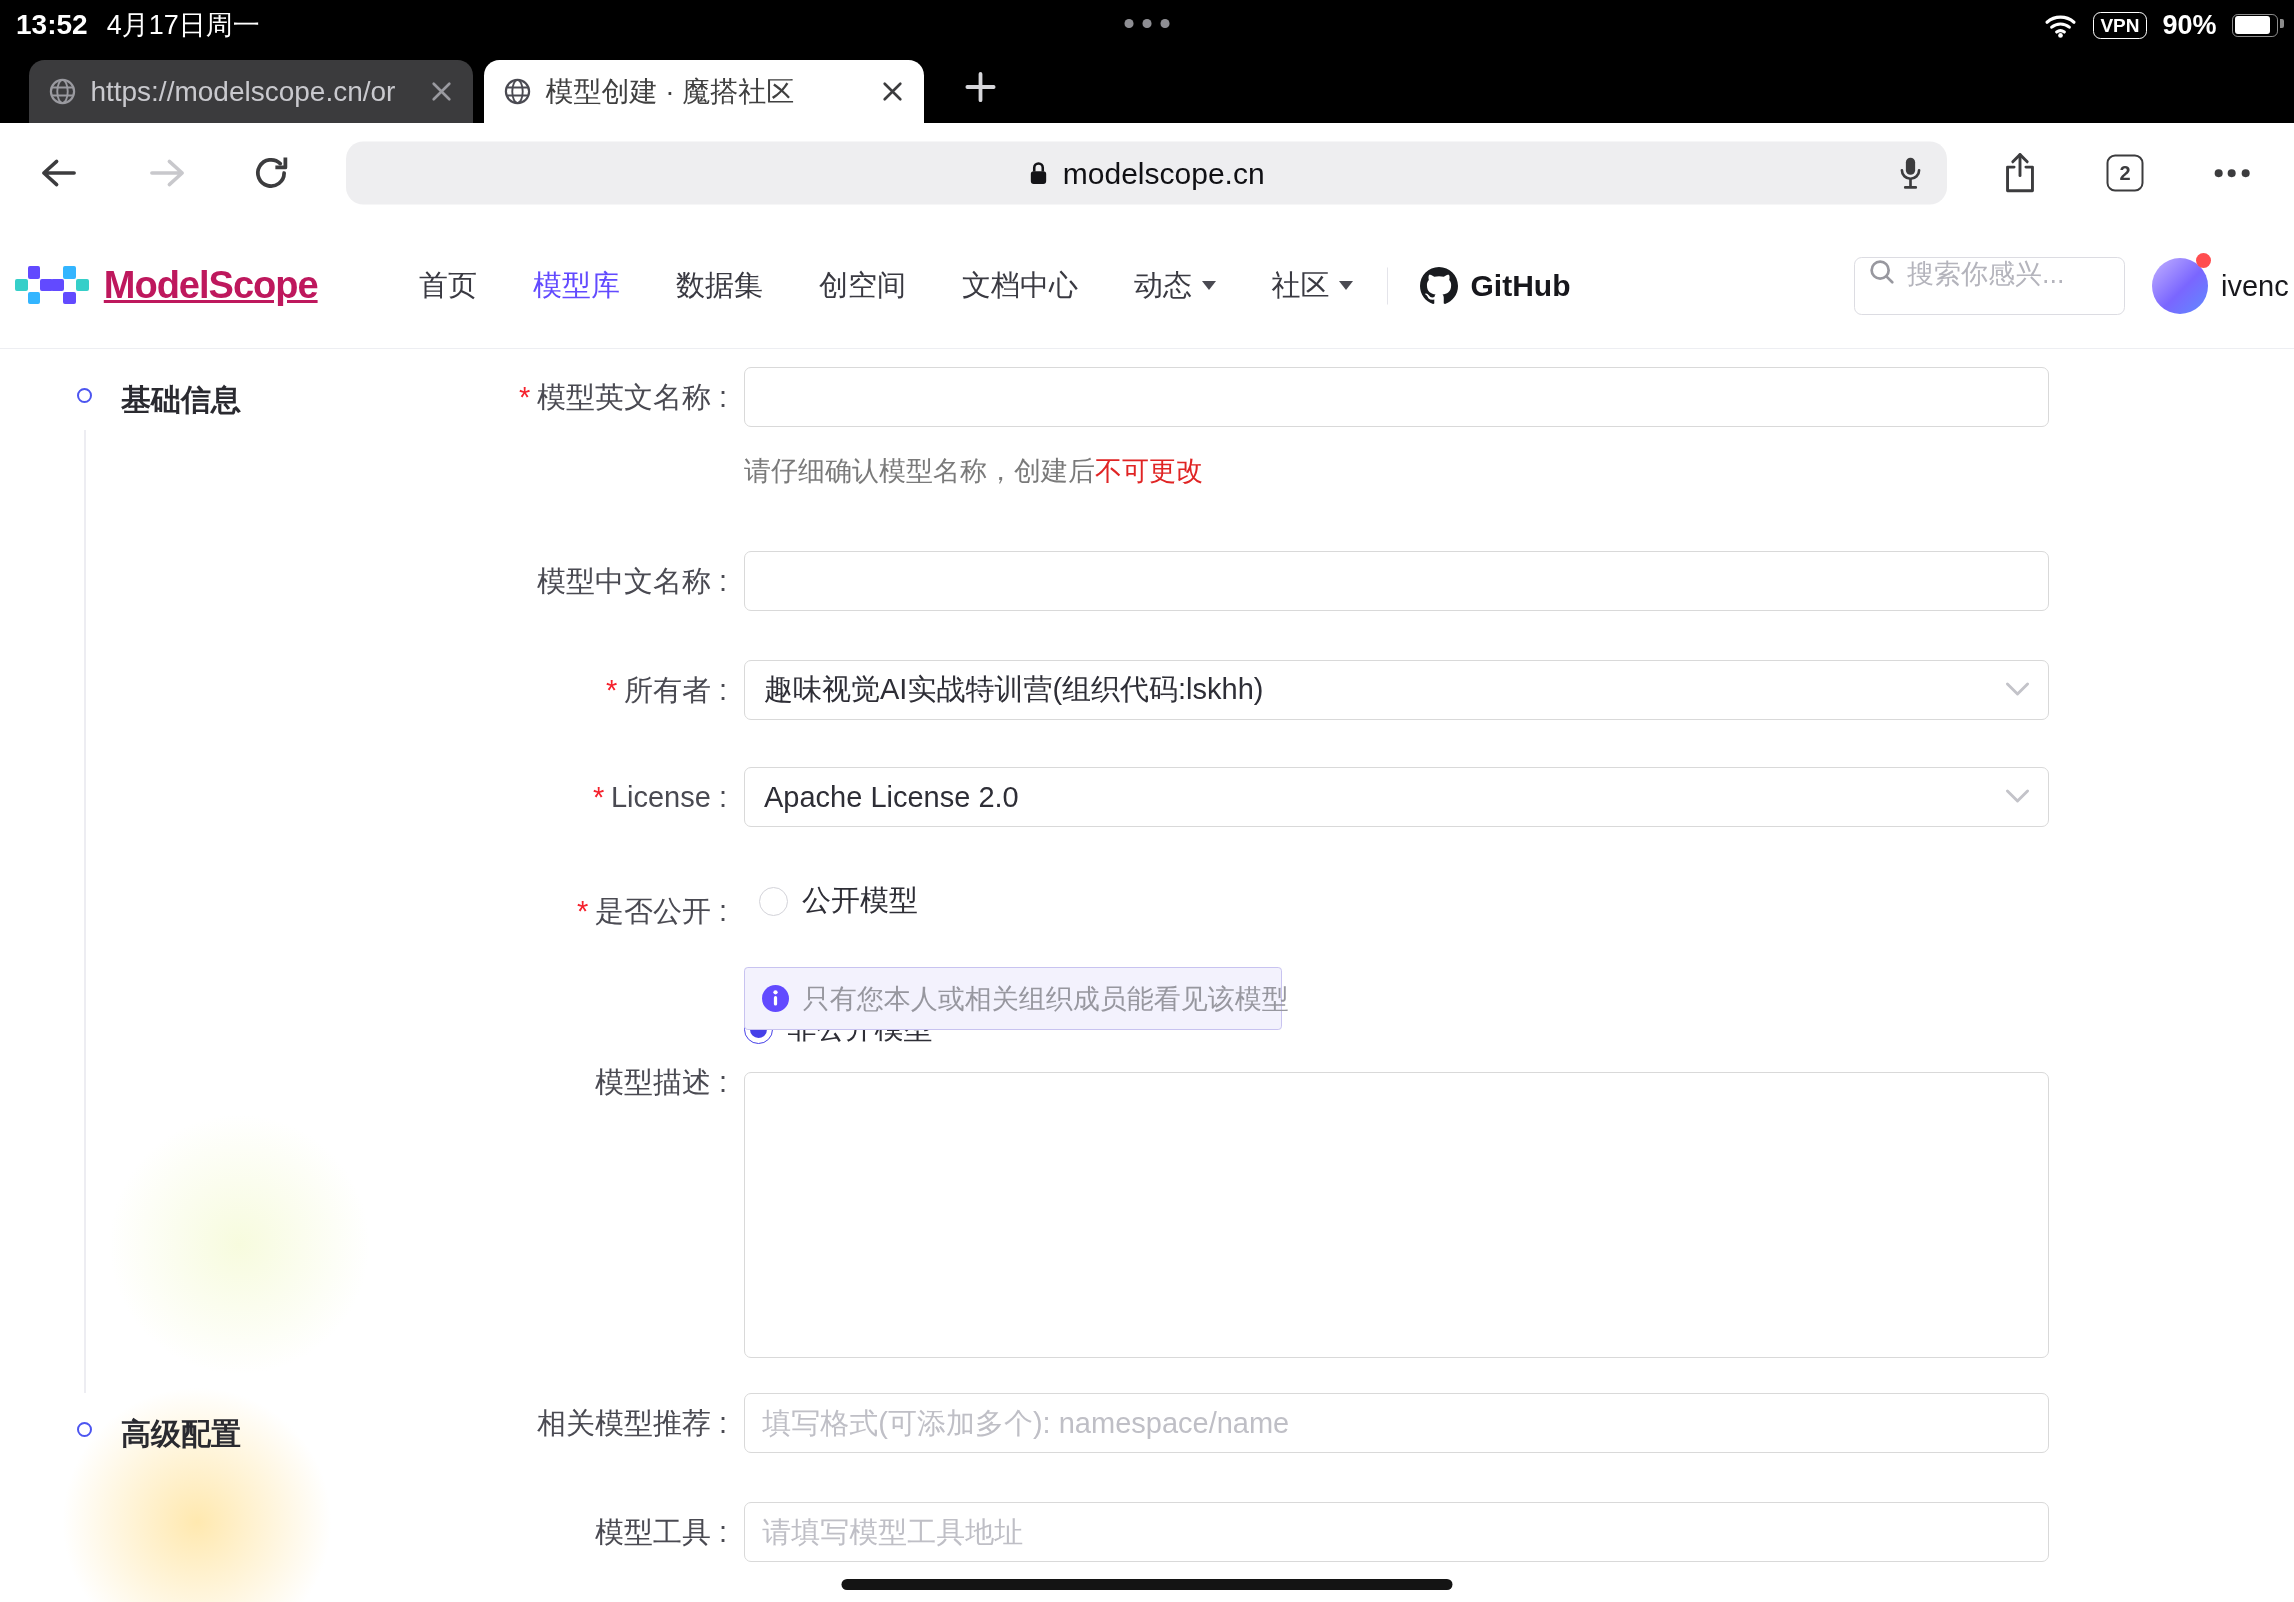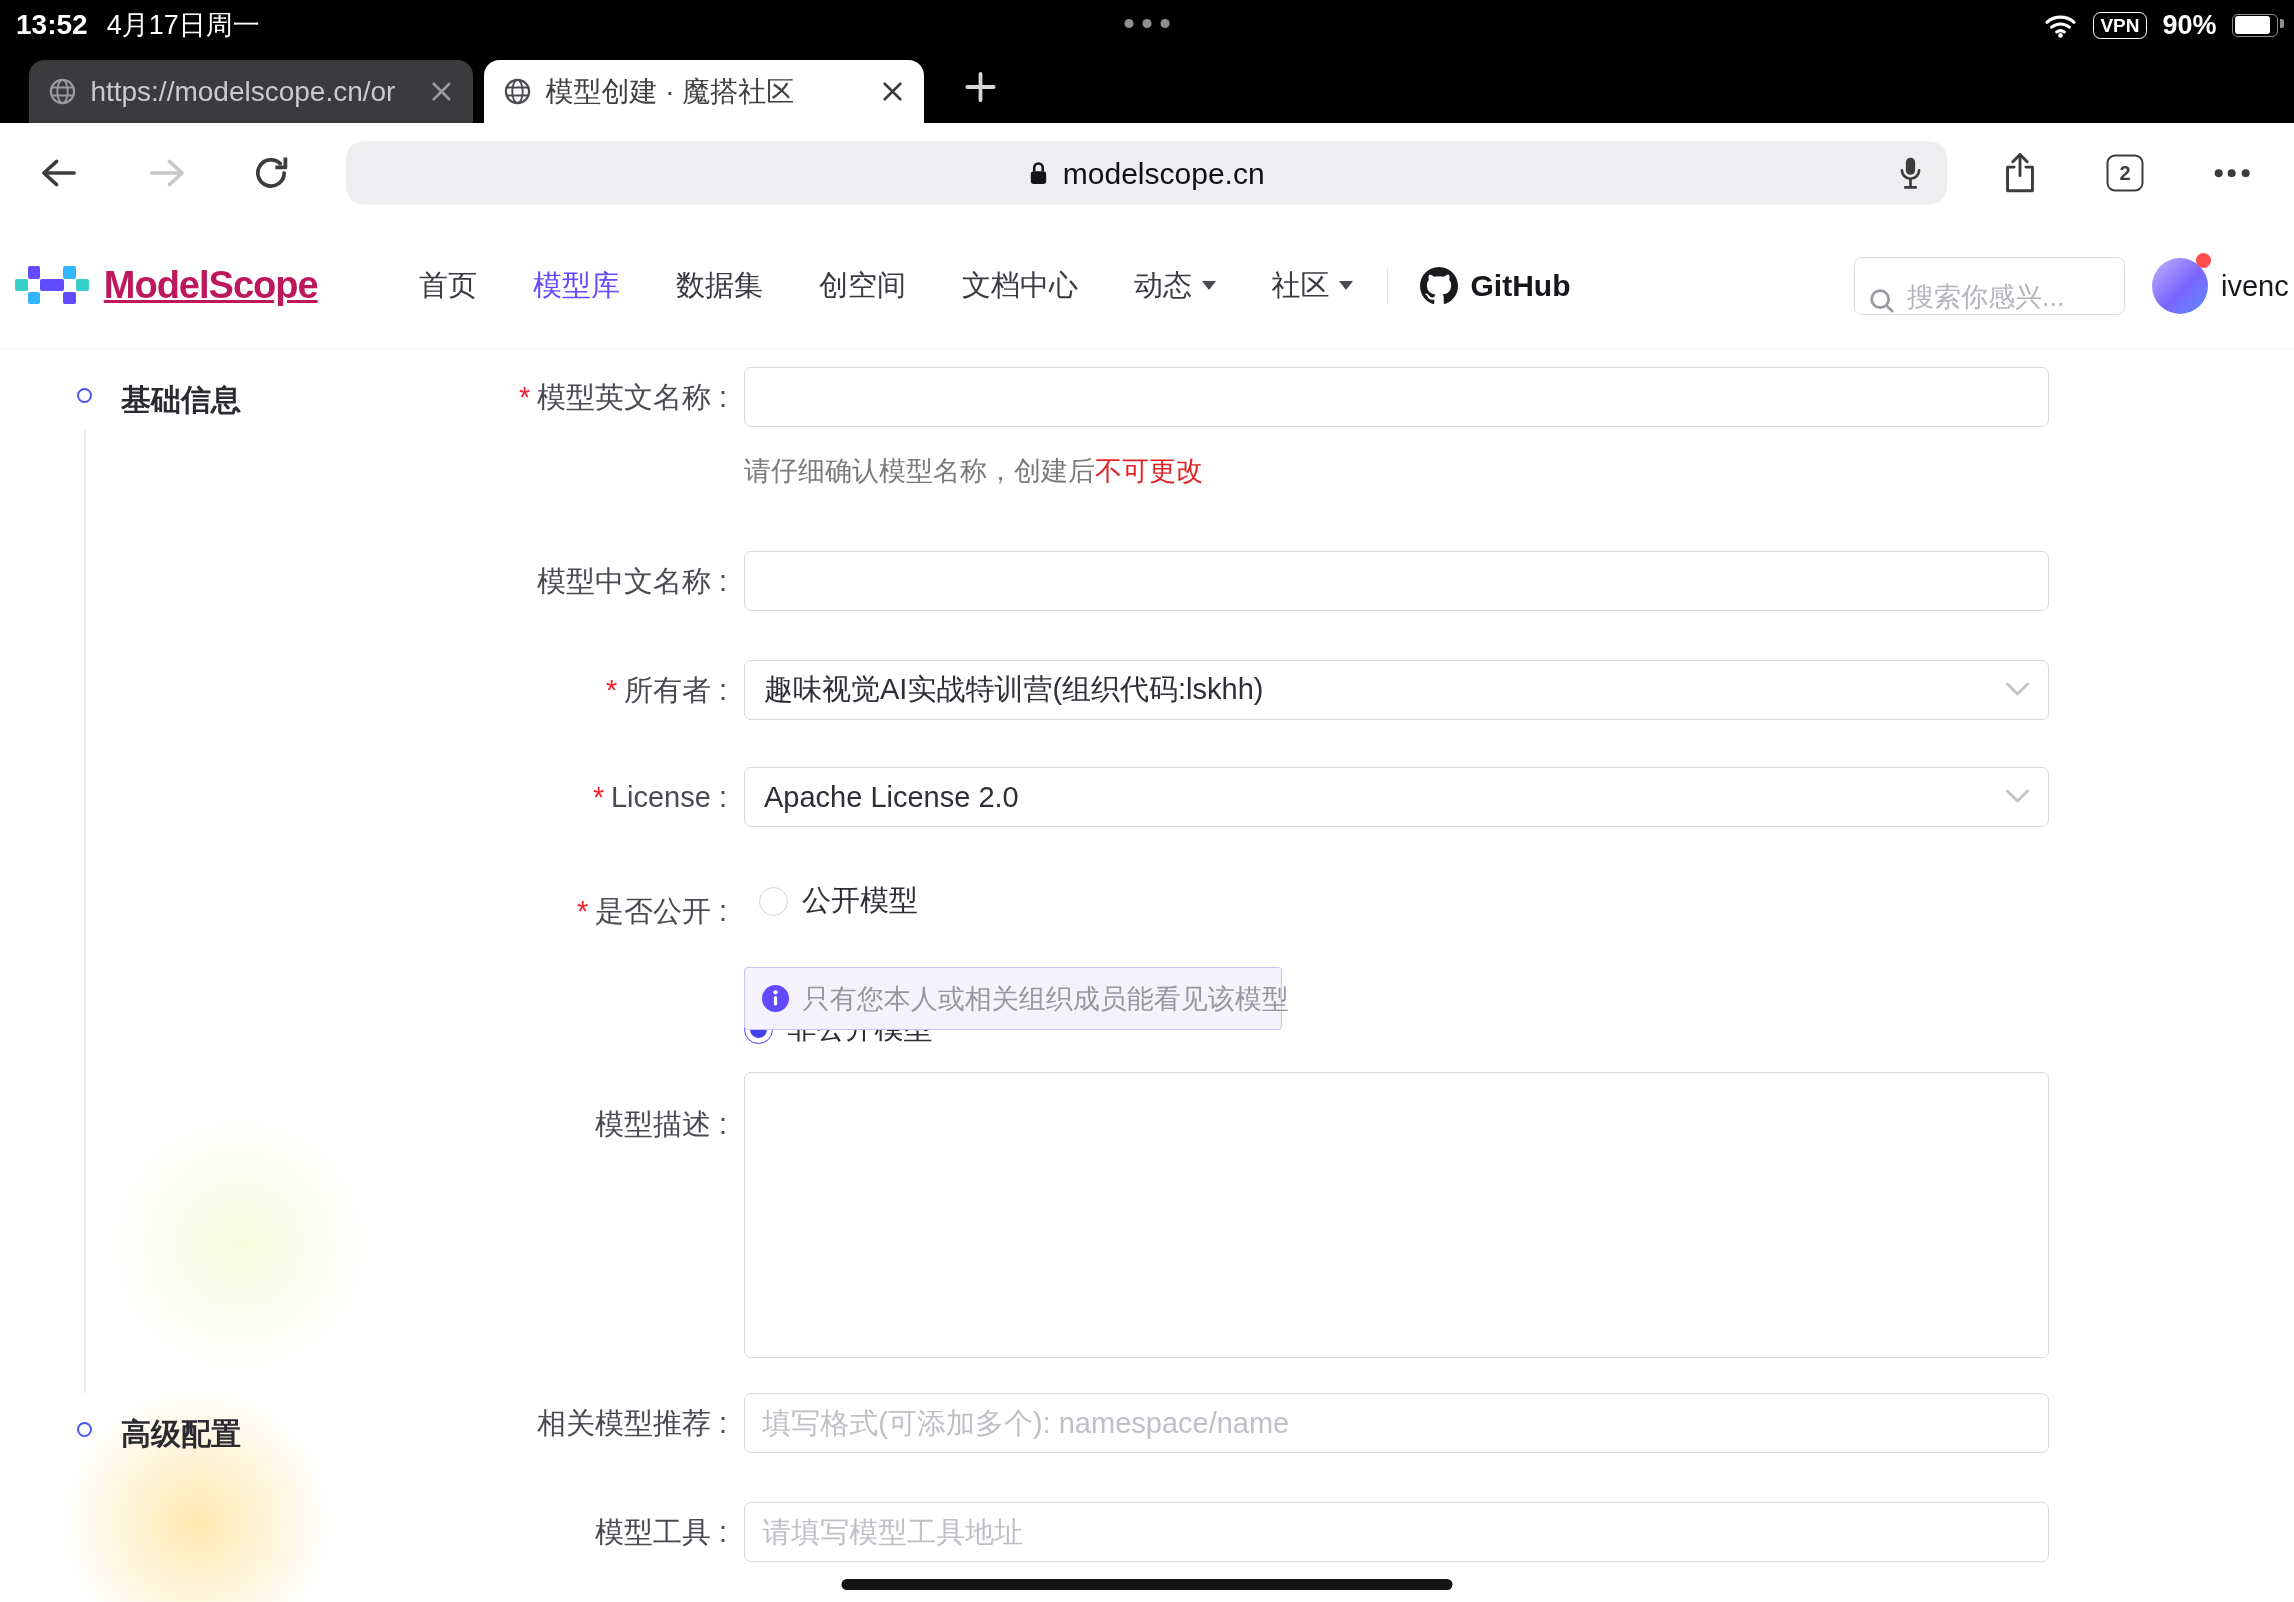--- a/index.html
+++ b/index.html
@@ -55,21 +55,21 @@
   .wordmark{font-size:38px;font-weight:800;color:#be185d;letter-spacing:-1px;text-decoration:underline;}
   .nav{position:absolute;left:419px;top:0;height:100%;display:flex;align-items:center;gap:56px;}
   .nav-item{font-size:29px;color:#3a3a42;cursor:pointer;white-space:nowrap;display:flex;align-items:center;}
   .nav-item.active{color:#624aff;font-weight:500;}
   .caret{display:inline-block;width:0;height:0;border-left:7.7px solid transparent;border-right:7.7px solid transparent;
          border-top:9.6px solid #4a4a52;margin-left:9.6px;}
   .nav-divider{position:absolute;left:1387px;top:50%;transform:translateY(-50%);width:1px;height:37px;background:#e4e4ea;}
   .github{position:absolute;left:1420px;top:50%;transform:translateY(-50%);display:flex;align-items:center;gap:12.5px;
           font-size:30px;font-weight:600;color:#17171c;cursor:pointer;}
   .search{position:absolute;left:1854px;top:50%;transform:translateY(-50%);width:271px;height:58px;border:1px solid #dcdce2;
-          border-radius:7.7px;display:flex;align-items:flex-end;padding:0 13.4px;gap:9.6px;box-sizing:border-box;background:#fff;}
+          border-radius:7.7px;display:flex;align-items:flex-start;padding:0 13.4px;gap:9.6px;box-sizing:border-box;background:#fff;}
   .search input{border:none;outline:none;flex:1;min-width:0;font-size:27px;color:#333;background:transparent;
                 font-family:inherit;}
   .search input::placeholder{color:#b4b4bc;}
   .avatar{position:absolute;left:2152px;top:50%;transform:translateY(-50%);width:56px;height:56px;border-radius:50%;
           background:linear-gradient(135deg,#c3b2ff,#7a66ff 55%,#5f8bff);cursor:pointer;}
   .avatar .dot{position:absolute;right:-2.9px;top:-4.8px;width:15.4px;height:15.4px;border-radius:50%;background:#ff4d4f;}
   .username{position:absolute;left:2221px;top:50%;transform:translateY(-50%);font-size:29px;color:#18181d;white-space:nowrap;}
 
   
   .blob1{position:absolute;left:53px;top:1378px;width:288px;height:288px;border-radius:50%;pointer-events:none;
@@ -332,21 +332,21 @@
     <span style="display:flex;">
       <svg width="27" height="27" viewBox="0 0 20 20">
           <circle cx="10" cy="10" r="10" fill="#624aff"></circle>
           <circle cx="10" cy="5.4" r="1.6" fill="#fff"></circle>
           <rect x="8.8" y="8.2" width="2.4" height="7" rx="1.2" fill="#fff"></rect>
         </svg>
     </span>
     <span class="info-text">只有您本人或相关组织成员能看见该模型</span>
   </div>
 
-  <span class="f-label" style="top:1094px;"><span>模型描述 :</span></span>
+  <span class="f-label" style="top:1052px;"><span>模型描述 :</span></span>
   <textarea class="f-textarea" style=""></textarea>
 
   <span class="f-label" style="top:1393px;"><span>相关模型推荐 :</span></span>
   <input class="f-input" style="top: 1393px;" placeholder="填写格式(可添加多个): namespace/name">
 
   <span class="f-label" style="top:1502px;"><span>模型工具 :</span></span>
   <input class="f-input" style="top: 1502px;" placeholder="请填写模型工具地址">
 
   <div class="home"></div>
 </div>

